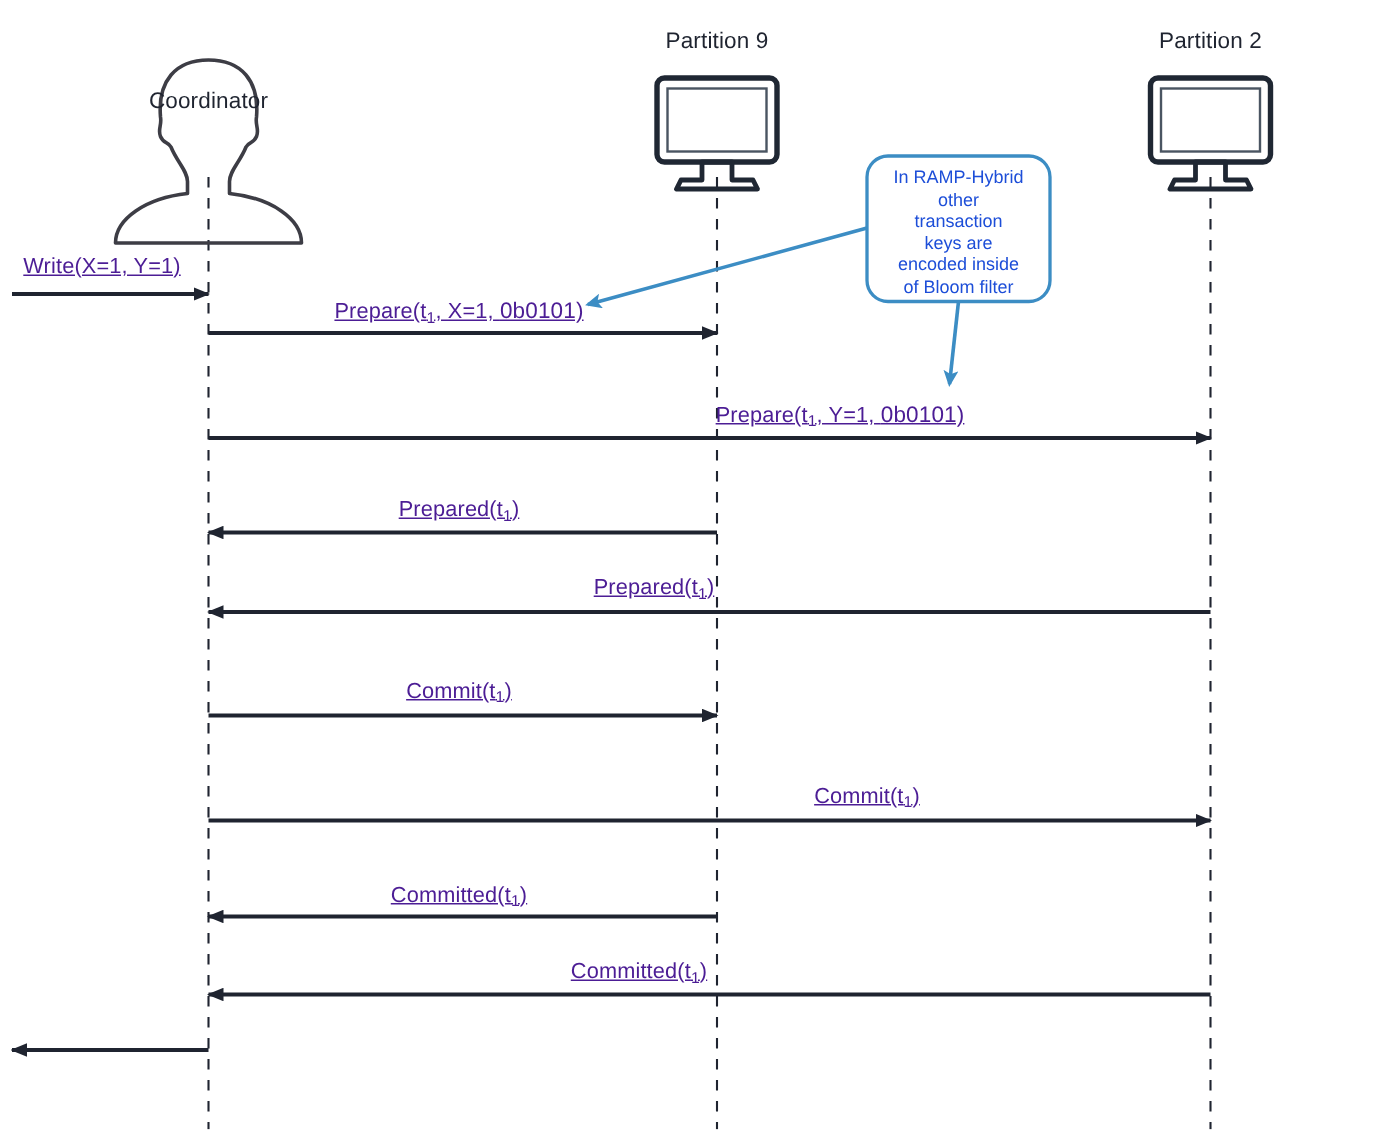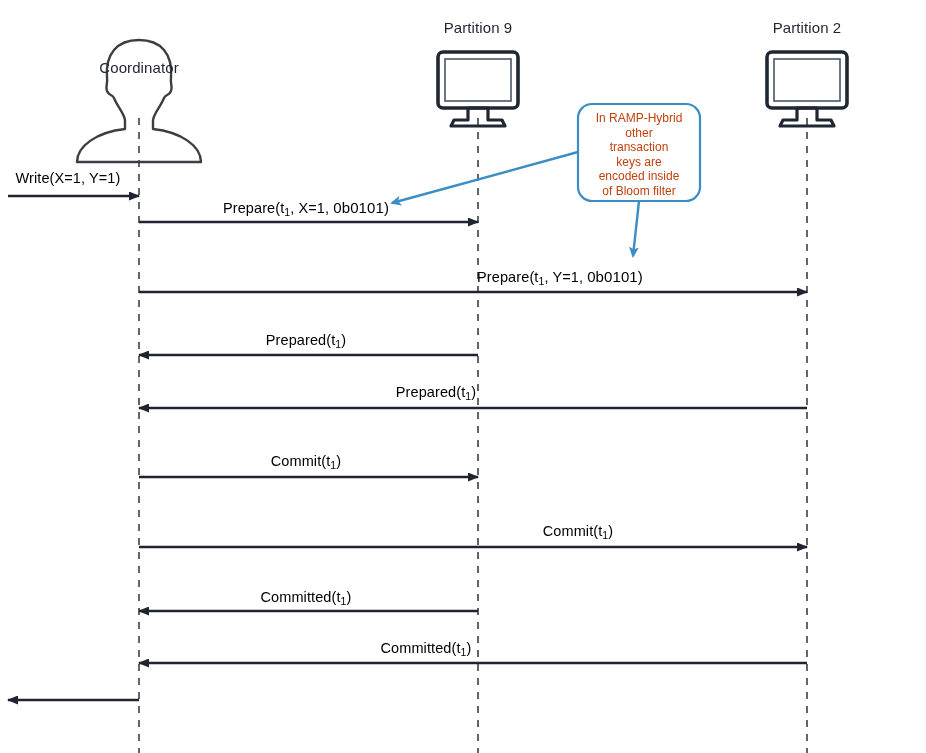--- a/index.html
+++ b/index.html
@@ -30,24 +30,25 @@
     font-size: 15px;
     color: #1f2430;
     text-align: center;
     white-space: nowrap;
     transform: translateX(-50%);
     letter-spacing: 0.1px;
   }
   .msg-label {
     position: absolute;
     font-size: 14.5px;
-    color: #000000;
+    color: #4c1d95;
     white-space: nowrap;
     transform: translateX(-50%);
     letter-spacing: 0.1px;
+    text-decoration: underline;
   }
   .msg-label sub {
     font-size: 10.5px;
     vertical-align: baseline;
     position: relative;
     bottom: -3px;
   }
   .bloom-token {
     font-size: 15px;
   }
@@ -128,20 +129,20 @@
       <div class="msg-label" style="left: 306px; top: 199px;"><span>Prepare(t</span><sub>1</sub><span>, X=1, </span><span class="bloom-token">0b0101)</span></div>
       <div class="msg-label" style="left: 560px; top: 268px;"><span>Prepare(t</span><sub>1</sub><span>, Y=1, </span><span class="bloom-token">0b0101)</span></div>
       <div class="msg-label" style="left: 306px; top: 332px;"><span>Prepared(t</span><sub>1</sub><span>)</span></div>
       <div class="msg-label" style="left: 436px; top: 384px;"><span>Prepared(t</span><sub>1</sub><span>)</span></div>
       <div class="msg-label" style="left: 306px; top: 453px;"><span>Commit(t</span><sub>1</sub><span>)</span></div>
       <div class="msg-label" style="left: 578px; top: 523px;"><span>Commit(t</span><sub>1</sub><span>)</span></div>
       <div class="msg-label" style="left: 306px; top: 589px;"><span>Committed(t</span><sub>1</sub><span>)</span></div>
       <div class="msg-label" style="left: 426px; top: 640px;"><span>Committed(t</span><sub>1</sub><span>)</span></div>
     </div>
 
-  <div class="callout-text" id="callout-text" style="left: 579px; top: 111px; width: 120px; color: #c2410c;">In RAMP-Hybrid
+  <div class="callout-text" id="callout-text" style="left: 579px; top: 111px; width: 120px; color: #1d4ed8;">In RAMP-Hybrid
 other
 transaction
 keys are
 encoded inside
 of Bloom filter</div>
 
 </div>
 
 </body></html>

